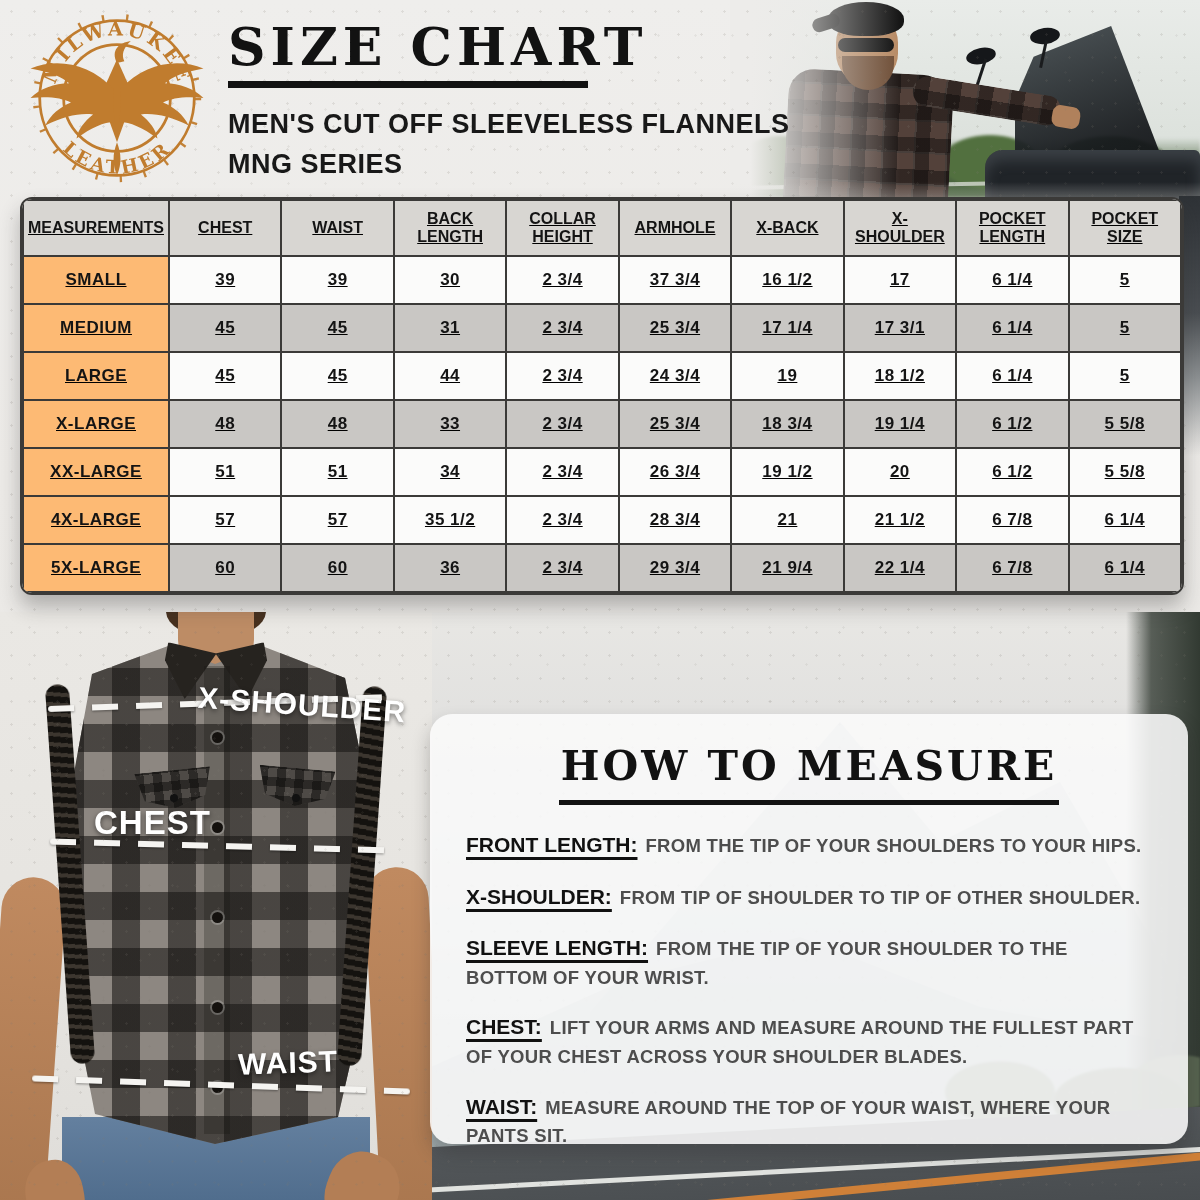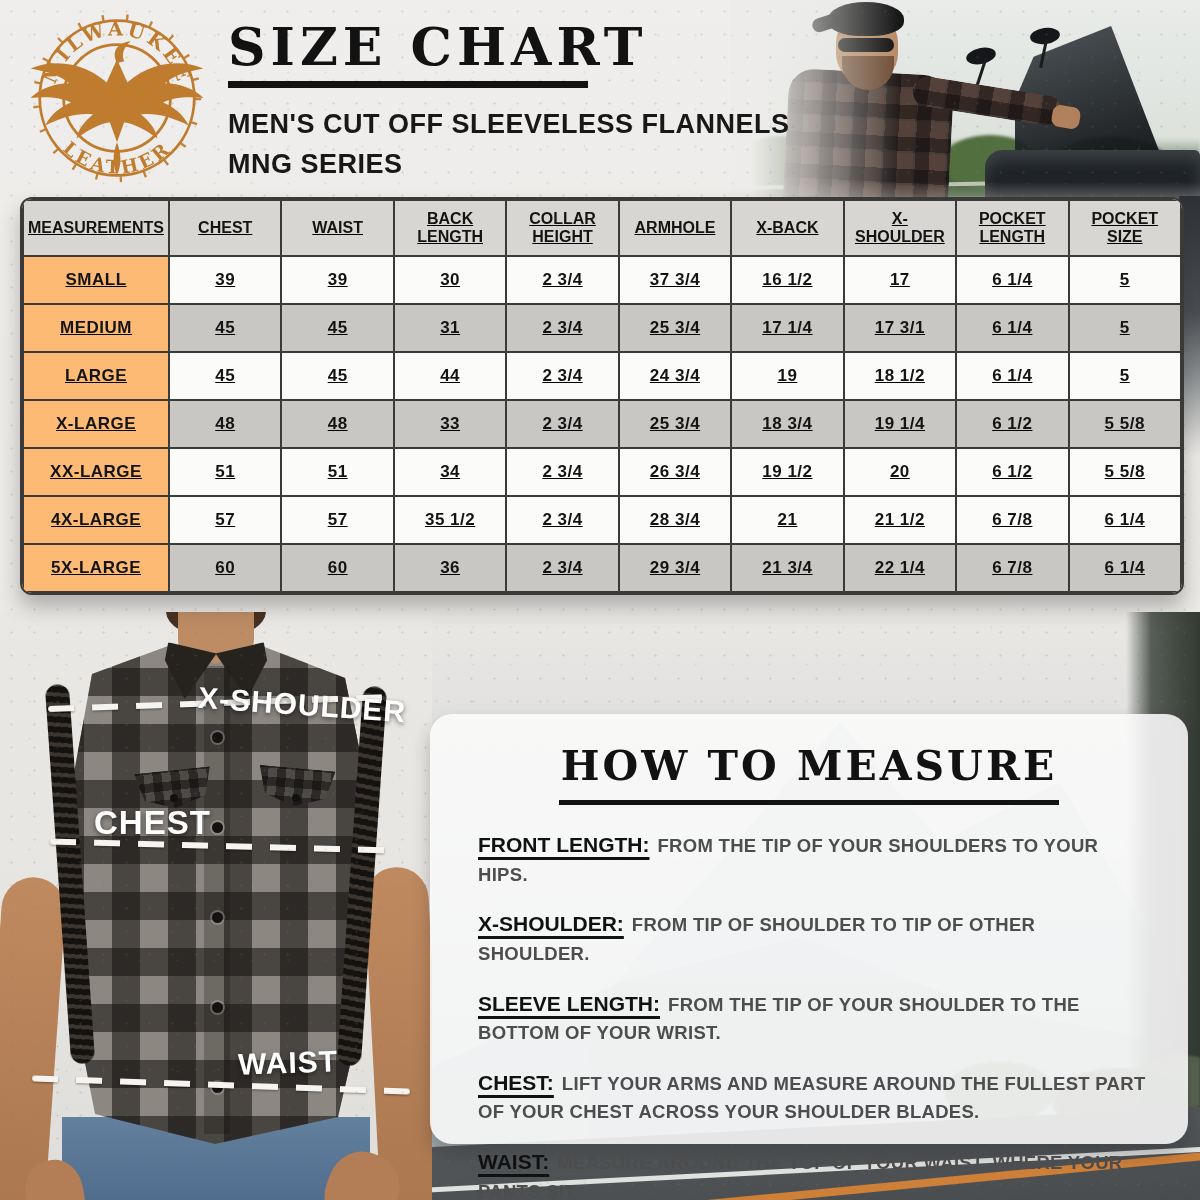--- a/index.html
+++ b/index.html
@@ -137,21 +137,21 @@
   .lbl-waist{left:238px;top:434px;font-size:30px;transform:rotate(-2deg);}
 
   
   .measure-card{position:absolute;left:430px;top:714px;width:758px;height:430px;z-index:5;
     background:rgba(251,251,250,.88);border-radius:22px;box-shadow:0 10px 18px rgba(40,40,40,.28);
     padding:0;box-sizing:border-box;}
   .measure-title{margin-top:28px;text-align:center;font-family:"DejaVu Serif",serif;
     font-weight:bold;font-size:41px;letter-spacing:3px;color:#121212;}
   .measure-underline{width:500px;height:5px;background:#121212;margin:10px auto 24px auto;}
   .measure-items{padding:0 36px;}
-  .measure-item{margin-bottom:20px;line-height:1.5;margin-left:12px;}
+  .measure-item{margin-bottom:20px;line-height:1.5;}
   .measure-term{font-size:21px;font-weight:800;color:#111;
     text-decoration:underline;text-decoration-thickness:2.5px;text-underline-offset:5px;}
   .measure-desc{font-size:18.5px;font-weight:700;color:#4d4d4d;margin-left:8px;letter-spacing:.3px;}
 </style>
 </head>
 <body>
 
 <div class="page">
 
   <div class="biker">
@@ -348,21 +348,21 @@
             <td>6 7/8</td>
             <td>6 1/4</td>
           </tr>
           <tr class="row-gray">
             <td class="size-label">5X-LARGE</td>
             <td>60</td>
             <td>60</td>
             <td>36</td>
             <td>2 3/4</td>
             <td>29 3/4</td>
-            <td>21 3/4</td>
+            <td>21 9/4</td>
             <td>22 1/4</td>
             <td>6 7/8</td>
             <td>6 1/4</td>
           </tr>
         </tbody>
     </table>
   </div>
 
   <div class="measure-card">
     <div class="measure-title">HOW TO MEASURE</div>

